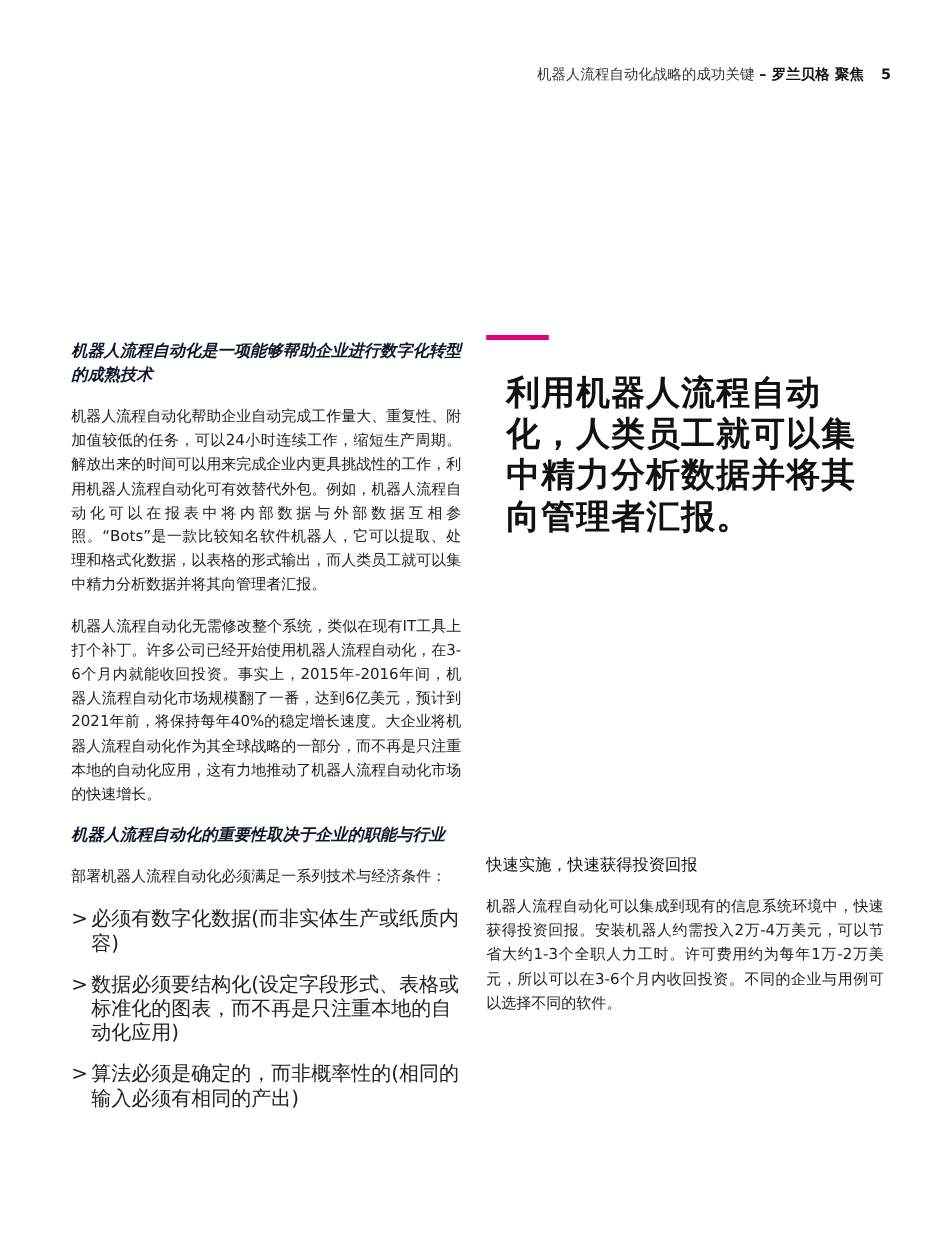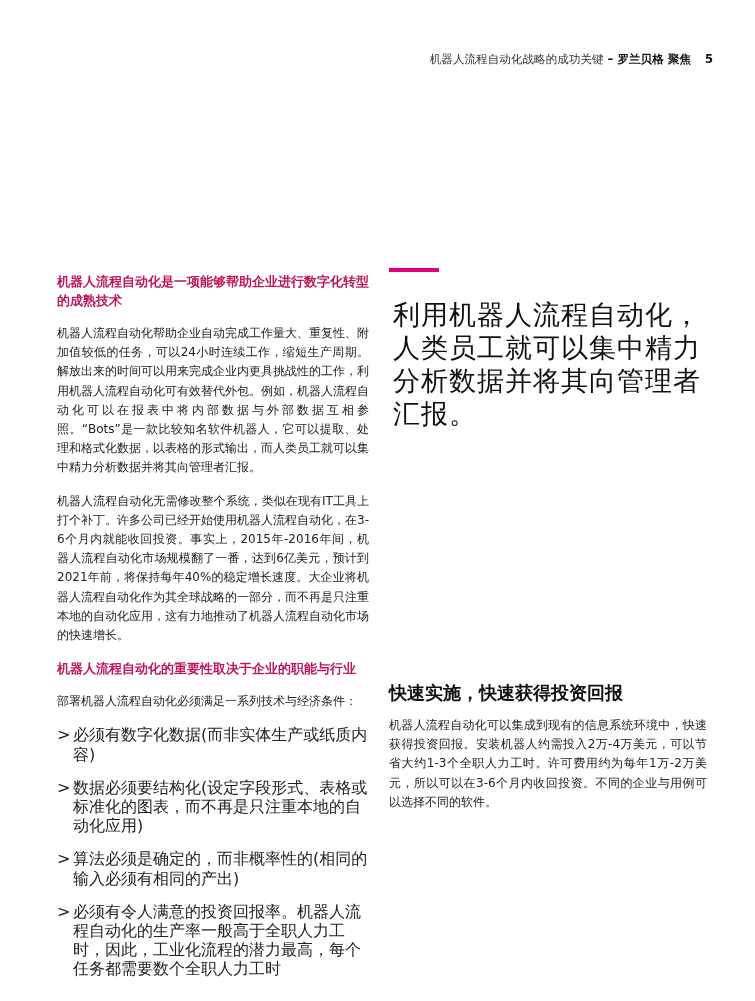--- a/index.html
+++ b/index.html
@@ -49,21 +49,22 @@
       position: absolute;
       left: 389px;
       top: 665px;
       width: 318px;
     }
     .section-heading {
       font-weight: bold;
       font-size: 13px;
       line-height: 19px;
       margin: 0 0 14px 0;
-      color: #be185d;
+      color: #0f172a;
+      font-style: italic;
     }
     .body-text {
       font-size: 12px;
       line-height: 19.2px;
       margin: 0 0 14px 0;
       color: #222;
       text-align: justify;
     }
     .bullet-list {
       list-style: none;
@@ -83,39 +84,39 @@
       width: 16px;
       text-indent: 0;
     }
     .accent-bar {
       width: 50px;
       height: 4px;
       background: #e2007a;
       margin-bottom: 26px;
     }
     .pull-quote {
-      font-weight: normal;
+      font-weight: bold;
       font-size: 27px;
       line-height: 33px;
       color: #111;
-      margin: 4px;
+      margin: 16px;
       letter-spacing: 1px;
     }
     .xref {
       color: #e2007a;
       font-weight: bold;
       white-space: nowrap;
     }
     .xref .xref-letter {
       text-decoration: underline;
       text-underline-offset: 2px;
     }
     .right-heading {
-      font-weight: bold;
-      font-size: 18px;
+      font-weight: normal;
+      font-size: 13px;
       line-height: 19px;
       margin: 18px 0 14px 0;
       color: #111;
     }
   </style>
 </head>
 <body>
 
 <div class="running-header">
   <span>机器人流程自动化战略的成功关键</span>
@@ -128,21 +129,20 @@
   <p class="body-text">机器人流程自动化帮助企业自动完成工作量大、重复性、附加值较低的任务，可以24小时连续工作，缩短生产周期。解放出来的时间可以用来完成企业内更具挑战性的工作，利用机器人流程自动化可有效替代外包。例如，机器人流程自动化可以在报表中将内部数据与外部数据互相参照。“Bots”是一款比较知名软件机器人，它可以提取、处理和格式化数据，以表格的形式输出，而人类员工就可以集中精力分析数据并将其向管理者汇报。</p>
   <p class="body-text">机器人流程自动化无需修改整个系统，类似在现有IT工具上打个补丁。许多公司已经开始使用机器人流程自动化，在3-6个月内就能收回投资。事实上，2015年-2016年间，机器人流程自动化市场规模翻了一番，达到6亿美元，预计到2021年前，将保持每年40%的稳定增长速度。大企业将机器人流程自动化作为其全球战略的一部分，而不再是只注重本地的自动化应用，这有力地推动了机器人流程自动化市场的快速增长。</p>
 
   <h2 class="section-heading" style="margin-top:5px;">机器人流程自动化的重要性取决于企业的职能与行业</h2>
   <p class="body-text">部署机器人流程自动化必须满足一系列技术与经济条件：</p>
 
   <ul class="bullet-list">
     <li class="bullet-item"><span class="bullet-marker">&gt;</span><span>必须有数字化数据(而非实体生产或纸质内容)</span></li>
     <li class="bullet-item"><span class="bullet-marker">&gt;</span><span>数据必须要结构化(设定字段形式、表格或标准化的图表，而不再是只注重本地的自动化应用)</span></li>
     <li class="bullet-item"><span class="bullet-marker">&gt;</span><span>算法必须是确定的，而非概率性的(相同的输入必须有相同的产出)</span></li>
-    <li class="bullet-item"><span class="bullet-marker">&gt;</span><span>必须有令人满意的投资回报率。机器人流程自动化的生产率一般高于全职人力工时，因此，工业化流程的潜力最高，每个任务都需要数个全职人力工时</span></li>
   </ul>
 </div>
 
 <div class="col-right-quote">
   <div class="accent-bar"></div>
   <p class="pull-quote">利用机器人流程自动化，人类员工就可以集中精力分析数据并将其向管理者汇报。</p>
 </div>
 
 <div class="col-right-body">
 

